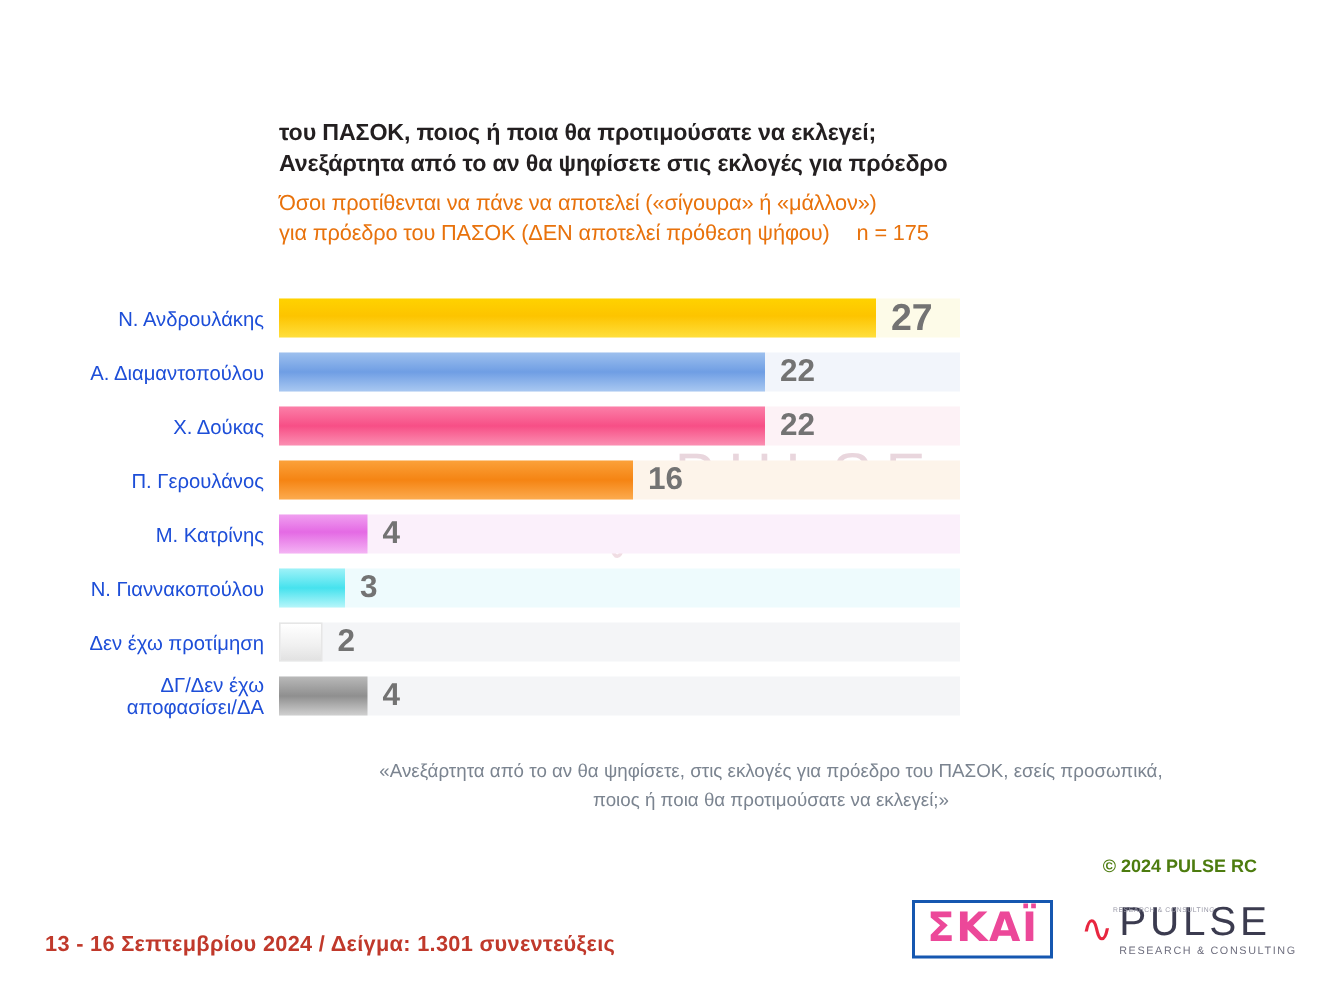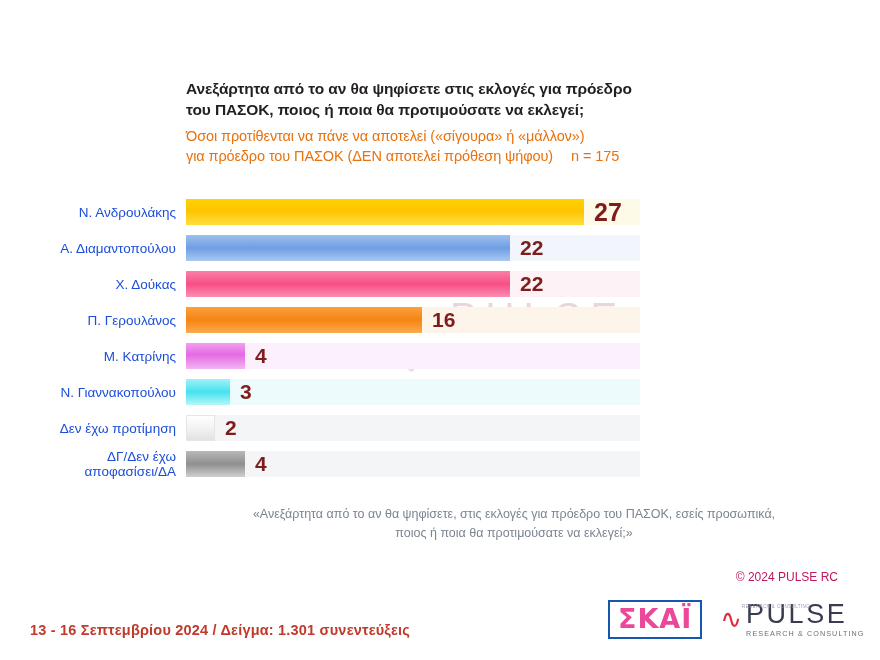--- a/index.html
+++ b/index.html
@@ -110,21 +110,21 @@
     top: 0;
     height: 26px;
   }
   .bar-value {
     position: absolute;
     top: 0;
     height: 17px;
     line-height: 26px;
     font-size: 21px;
     font-weight: bold;
-    color: #7f1d1d;
+    color: #737373;
   }
   .bar-value.big { font-size: 25px; }
 
   
   .t-yellow { background: #fdfbe8; }
   .t-blue   { background: #f2f5fb; }
   .t-pink   { background: #fdf2f6; }
   .t-orange { background: #fdf4ea; }
   .t-magenta{ background: #fbf0fb; }
   .t-cyan   { background: #eefbfd; }
@@ -152,21 +152,22 @@
     color: #7b8490;
     line-height: 19px;
   }
   .copyright {
     position: absolute;
     left: 190px;
     top: 570px;
     width: 648px;
     text-align: right;
     font-size: 12px;
-    color: #be185d;
+    color: #4d7c0f;
+    font-weight: bold;
   }
 
   
   .bottom-date {
     position: absolute;
     left: 30px;
     top: 622px;
     font-size: 14.5px;
     font-weight: bold;
     color: #c0392b;
@@ -225,22 +226,22 @@
 </head>
 <body>
 
 <div class="watermark">
   <div class="wm-top">PULSE</div>
   <div class="wm-bot">RESEARCH &amp; CONSULTING</div>
 </div>
 <div class="wm-pulse-mark">∿</div>
 
 <div class="title-block">
+  <div class="title-line">του ΠΑΣΟΚ, ποιος ή ποια θα προτιμούσατε να εκλεγεί;</div>
   <div class="title-line">Ανεξάρτητα από το αν θα ψηφίσετε στις εκλογές για πρόεδρο</div>
-  <div class="title-line">του ΠΑΣΟΚ, ποιος ή ποια θα προτιμούσατε να εκλεγεί;</div>
   <div class="subtitle-block">
     <div class="subtitle-line">Όσοι προτίθενται να πάνε να αποτελεί («σίγουρα» ή «μάλλον»)</div>
     <div class="subtitle-line">
       <span>για πρόεδρο του ΠΑΣΟΚ   (ΔΕΝ αποτελεί πρόθεση ψήφου)</span>
       <span style="display:inline-block;width:14px"></span><span>n = 175</span>
     </div>
   </div>
 </div>
 
 <div class="chart">

